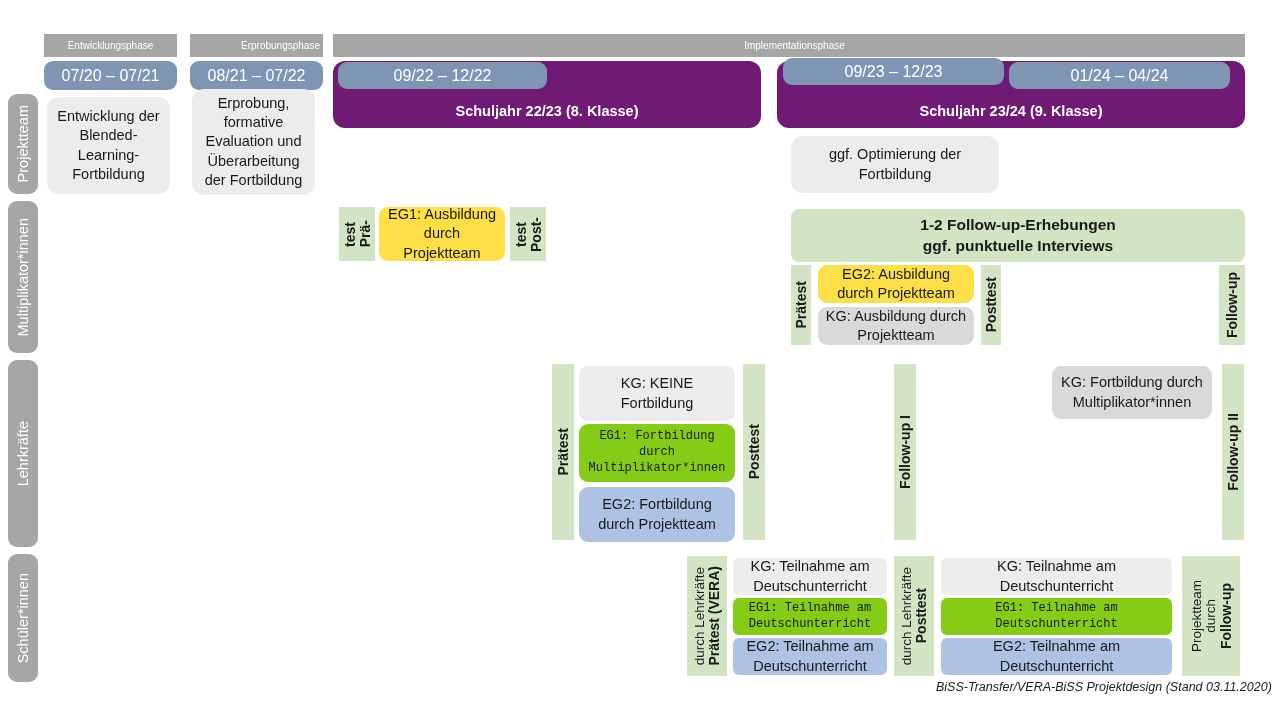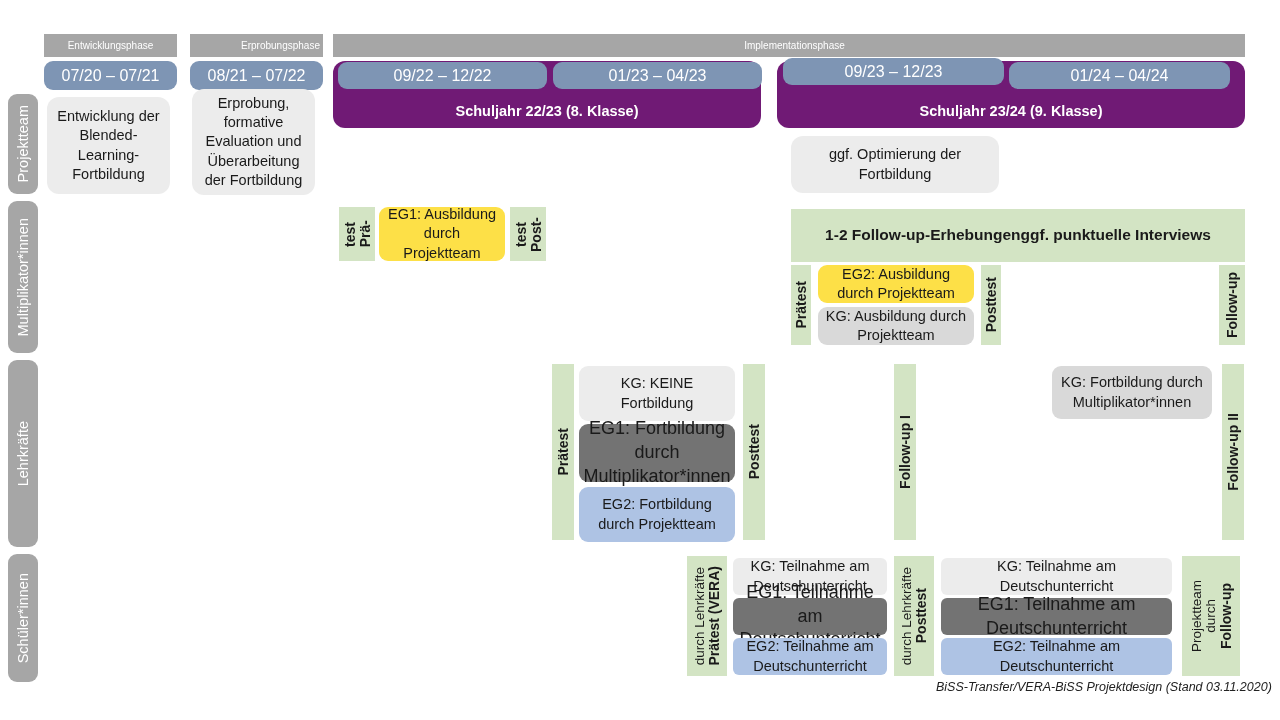--- a/index.html
+++ b/index.html
@@ -16,21 +16,21 @@
 
   
   .grey-head{background:#a6a6a6;color:#ffffff;font-size:10px;}
   .grey-side{background:#a6a6a6;color:#ffffff;font-size:14.5px;}
   .blue-date{background:#7e95b4;color:#ffffff;font-size:16px;}
   .blue-year{background:#701a75;color:#ffffff;font-size:14.5px;font-weight:bold;}
   .grey-card{background:#ececec;color:#1a1a1a;font-size:14.5px;}
   .grey-card2{background:#d9d9d9;color:#1a1a1a;font-size:14.5px;}
   .blue-mid{background:#fde047;color:#1a1a1a;font-size:14.5px;justify-content:flex-end;}
   .blue-light{background:#aec3e4;color:#1a1a1a;font-size:14.5px;}
-  .blue-dark{background:#737373;color:#1a1a1a;font-size:18px;}
+  .blue-dark{background:#84cc16;color:#1a1a1a;font-size:12px;font-family:Liberation Mono, monospace;}
   .green{background:#d3e4c4;color:#1a1a1a;}
   .green-band{background:#d3e4c4;color:#1a1a1a;font-size:15.5px;font-weight:bold;line-height:1.35;}
 
   
   .vtext{writing-mode:vertical-rl;transform:rotate(180deg);white-space:nowrap;}
   .vwrap{display:flex;align-items:center;justify-content:center;height:100%;width:100%;}
   .vstack{display:flex;flex-direction:row-reverse;align-items:center;justify-content:center;
           height:100%;width:100%;gap:1px;}
   .vstack > .vtext{line-height:1.0;}
   .lbl-green{font-size:14px;font-weight:bold;color:#1a1a1a;}
@@ -64,23 +64,20 @@
 
   <div class="abs ctr rnd blue-date" style="left:44px;top:61px;width:133px;height:29px;">
     <span>07/20 – 07/21</span>
   </div>
   <div class="abs ctr rnd blue-date" style="left:190px;top:61px;width:133px;height:29px;">
     <span>08/21 – 07/22</span>
   </div>
   <div class="abs ctr rnd blue-date" style="left:338px;top:62px;width:209px;height:27px;">
     <span>09/22 – 12/22</span>
   </div>
-  <div class="abs ctr rnd blue-date" style="left:553px;top:62px;width:209px;height:27px;">
-    <span>01/23 – 04/23</span>
-  </div>
   <div class="abs ctr rnd blue-date" style="left:783px;top:58px;width:221px;height:27px;">
     <span>09/23 – 12/23</span>
   </div>
   <div class="abs ctr rnd blue-date" style="left:1009px;top:62px;width:221px;height:27px;">
     <span>01/24 – 04/24</span>
   </div>
 
   <div class="abs rnd grey-side" style="left:8px;top:94px;width:30px;height:100px;">
     <div class="vwrap">
         <span class="vtext">Projektteam</span>
@@ -121,21 +118,21 @@
   <div class="abs ctr rnd blue-mid line" style="left:379px;top:207px;width:126px;height:54px;padding:2px 6px;">
     <span>EG1: Ausbildung durch Projektteam</span>
   </div>
   <div class="abs green" style="left:510px;top:207px;width:36px;height:54px;">
     <div class="vstack">
       <span class="vtext lbl-green">Post-</span>
       <span class="vtext lbl-green">test</span>
     </div>
   </div>
 
-  <div class="abs ctr green-band" style="left:791px;top:209px;width:454px;height:53px;">
+  <div class="abs ctr green-band" style="left:791px;top:209px;width:454px;height:53px;flex-direction:column;border-radius:8px;">
     <span>1-2 Follow-up-Erhebungen</span>
     <span>ggf. punktuelle Interviews</span>
   </div>
 
   <div class="abs green" style="left:791px;top:265px;width:20px;height:80px;">
     <div class="vwrap">
         <span class="vtext lbl-green">Prätest</span>
       </div>
   </div>
   <div class="abs ctr rnd blue-mid line" style="left:818px;top:265px;width:156px;height:38px;padding:2px 5px;">

